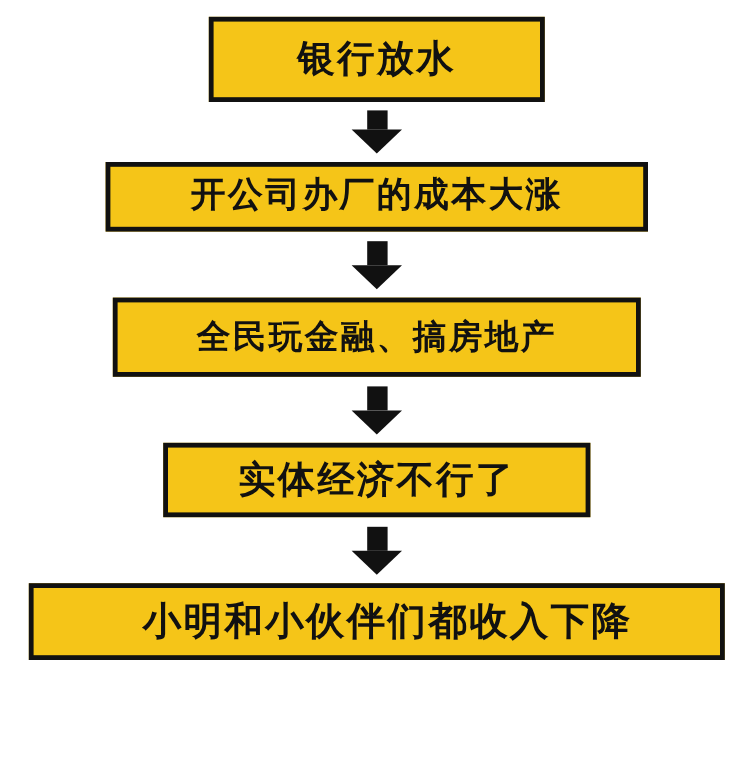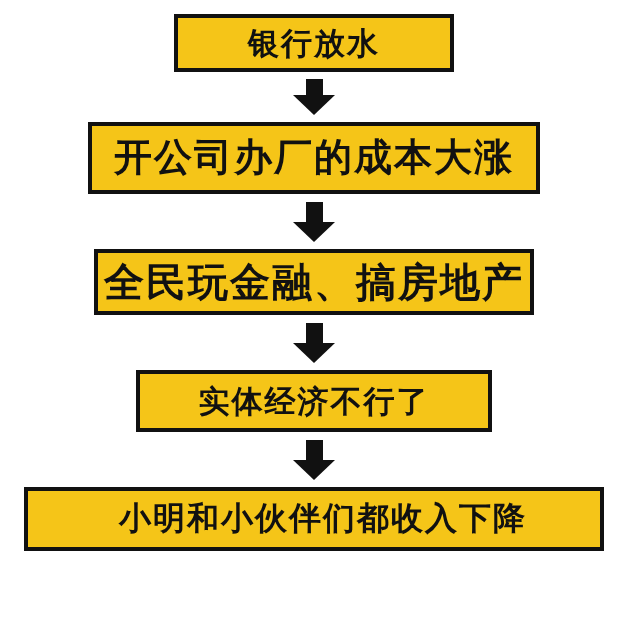--- a/index.html
+++ b/index.html
@@ -31,23 +31,23 @@
     display: flex;
     align-items: center;
     justify-content: center;
     text-align: center;
     color: #111111;
     font-weight: bold;
     letter-spacing: 2px;
     line-height: 1.1;
     white-space: nowrap;
   }
-  .node-1 { width: 280px; height: 58px; font-size: 31px; }
-  .node-2 { width: 452px; height: 72px; font-size: 38px; font-family: Liberation Serif, serif; }
-  .node-3 { width: 440px; height: 66px; font-size: 40px; }
+  .node-1 { width: 280px; height: 71px; font-size: 31px; }
+  .node-2 { width: 452px; height: 58px; font-size: 29px; font-family: Liberation Serif, serif; }
+  .node-3 { width: 440px; height: 66px; font-size: 28px; }
   .node-4 { width: 356px; height: 62px; font-size: 31px; }
   .node-5 { width: 580px; height: 64px; font-size: 32px; padding-left: 18px; }
 
   .arrow {
     width: 46px;
     display: flex;
     flex-direction: column;
     align-items: center;
     justify-content: center;
   }

